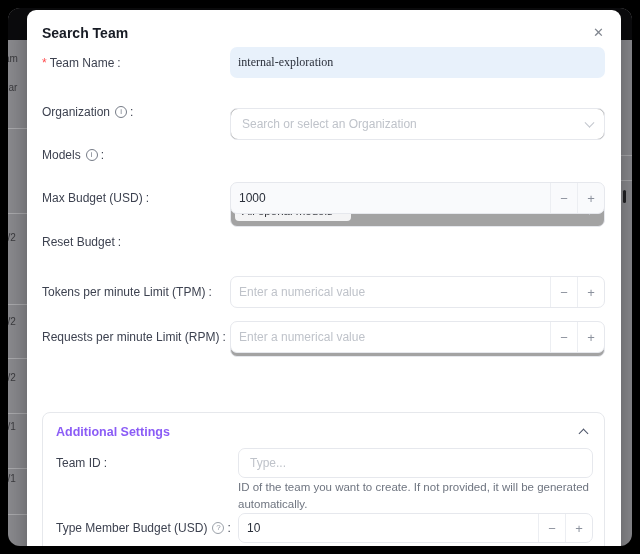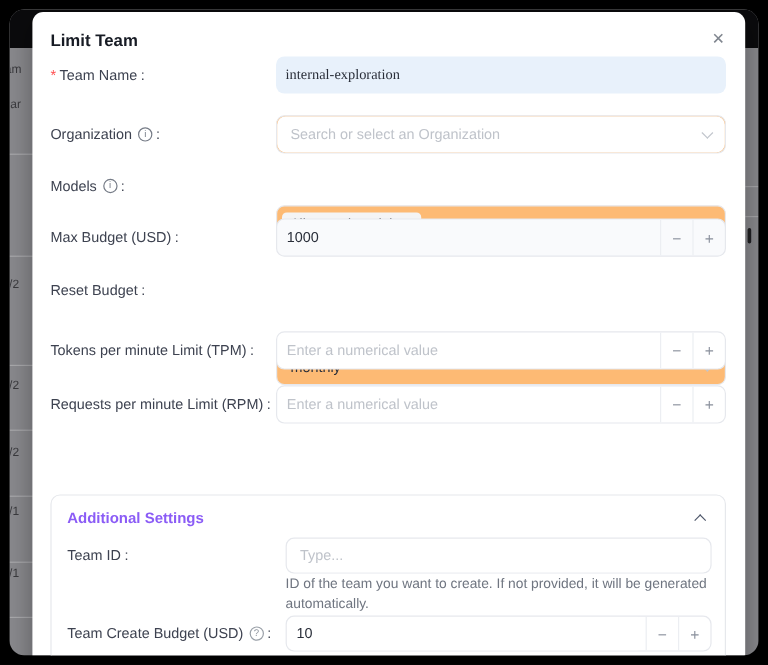--- a/index.html
+++ b/index.html
@@ -29,21 +29,21 @@
   .colon { margin-left:3px; }
   .icon-circ { display:inline-flex; align-items:center; justify-content:center;
     width:12px; height:12px; border:1px solid #767c87; border-radius:50%;
     font-size:8px; line-height:1; color:#767c87; margin-left:5px; flex:0 0 auto; }
   .icon-help { border-color:#9aa0a8; color:#8e949e; }
 
   .ctrl { position:absolute; left:203px; width:375px; height:32px; border-radius:7px;
     font-size:12px; display:flex; align-items:center; }
   .input-blue { background:#e8f1fb;font-family:Liberation Serif, serif; }
   .input-blue input { background:transparent; }
-  .sel { background:#fdba74; border:1px solid #e6e8ed; position:relative; }
+  .sel { background:#a3a3a3; border:1px solid #e6e8ed; position:relative;margin-top:12px; }
   .sel .val { padding-left:11px; color:#2a2f3a; }
   .chev { position:absolute; right:11px; top:50%; width:7px; height:7px;
     border-right:1.4px solid #c2c6cd; border-bottom:1.4px solid #c2c6cd;
     transform:translateY(-68%) rotate(45deg); }
   .chev-up { position:absolute; width:7px; height:7px;
     border-right:1.6px solid #4c5468; border-bottom:1.6px solid #4c5468;
     transform:rotate(-135deg); }
   input { border:none; outline:none; width:100%; height:100%; font-family:inherit;
     font-size:12px; color:#2a2f3a; padding:0 8px; border-radius:7px; }
   .sel input { padding:0 11px; }
@@ -89,21 +89,21 @@
     <div class="bg-line-l" style="top:296px"></div>
     <div class="bg-line-l" style="top:350px"></div>
     <div class="bg-line-l" style="top:405px"></div>
     <div class="bg-line-l" style="top:460px"></div>
     <div class="bg-line-l" style="top:506px"></div>
     <div class="bg-line-r" style="top:147px"></div>
     <div class="bg-line-r" style="top:172px"></div>
     <div class="bg-thumb"></div>
 
     <div class="modal">
-      <div class="modal-title">Limit Team</div>
+      <div class="modal-title">Search Team</div>
       <div class="close">✕</div>
 
       <div class="label" style="top:37px;height:31px">
         <span class="req">*</span>
         <span>Team Name</span>
         <span class="colon">:</span>
       </div>
       <div class="ctrl input-blue" style="top:37px;height:31px">
         <input value="internal-exploration" style="">
       </div>
@@ -177,21 +177,21 @@
         <div class="p-label" style="top:35px;height:30px">
           <span>Team ID</span>
           <span class="colon">:</span>
         </div>
         <div class="p-ctrl" style="top:35px">
           <input placeholder="Type..." style="">
         </div>
         <div class="help-text">ID of the team you want to create. If not provided, it will be generated automatically.</div>
 
         <div class="p-label" style="top:100px;height:30px">
-          <span>Team Create Budget (USD)</span>
+          <span>Type Member Budget (USD)</span>
           <span class="icon-circ icon-help">?</span>
           <span class="colon">:</span>
         </div>
         <div class="p-ctrl" style="top:100px">
           <input style="padding: 0px 8px;" value="10">
           <span class="step">−</span>
           <span class="step">+</span>
         </div>
       </div>
 

